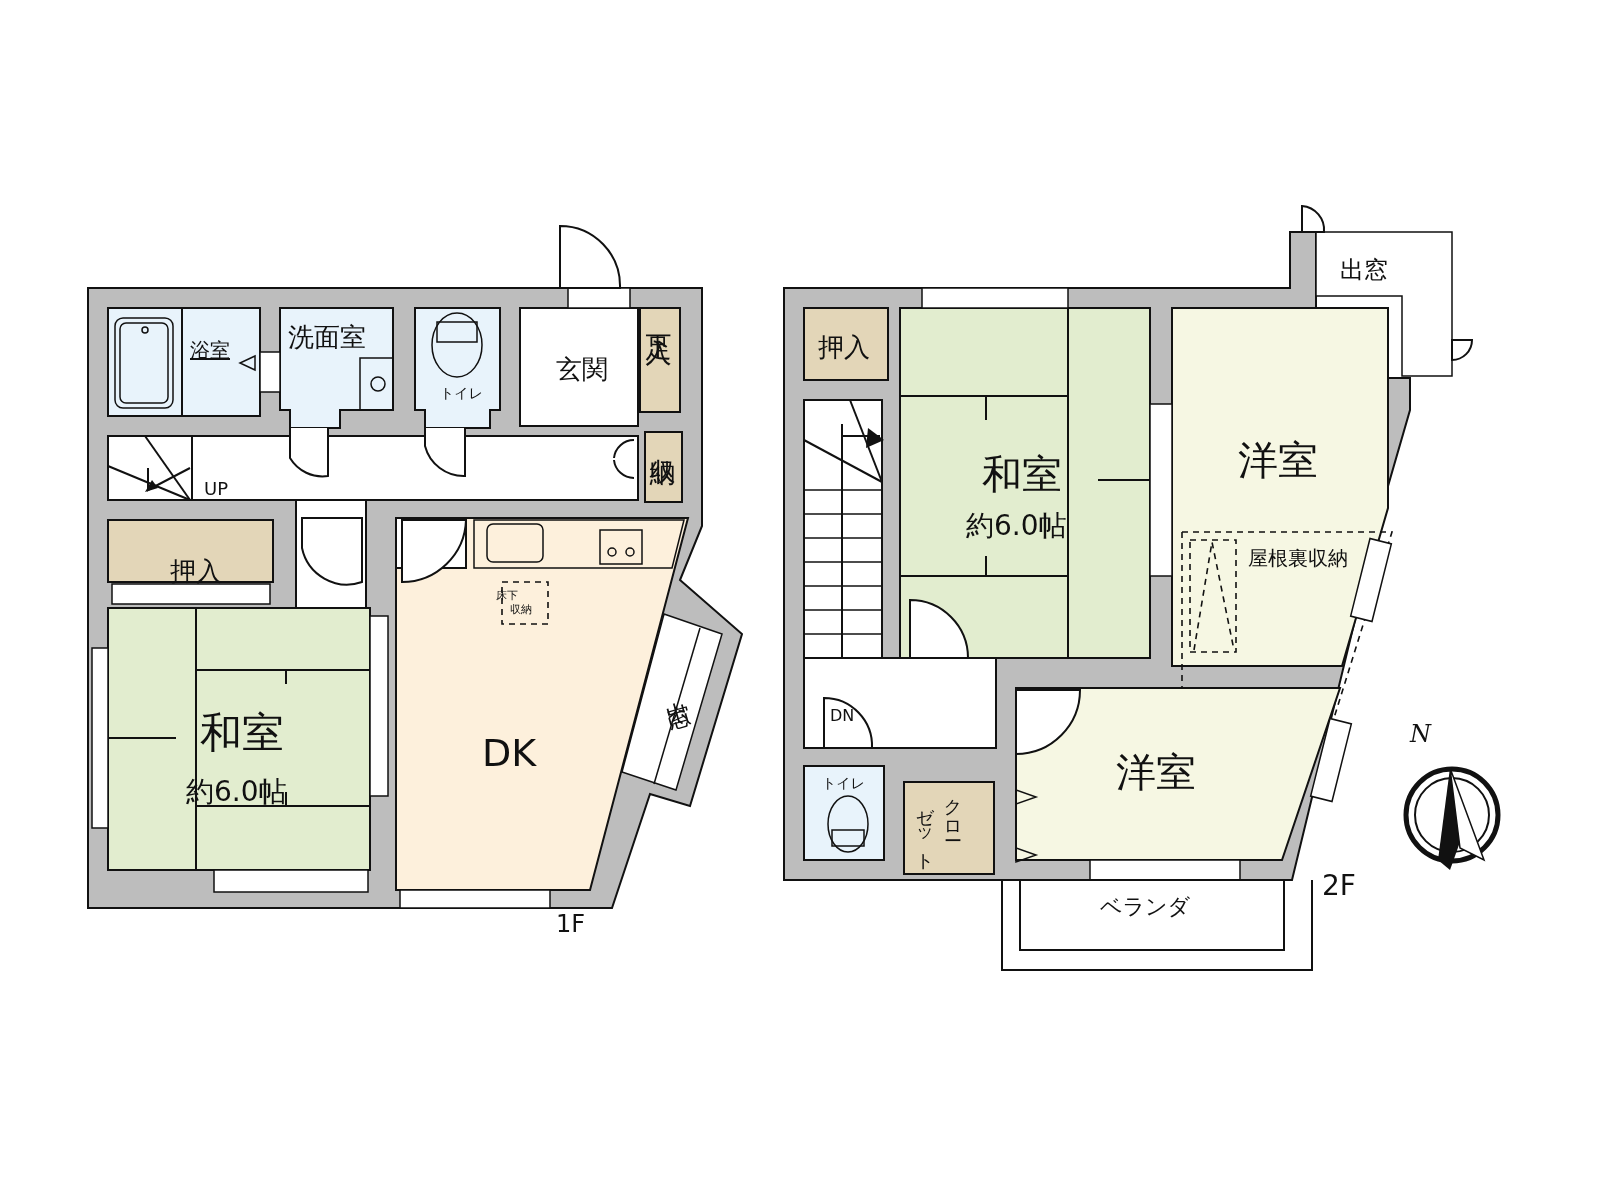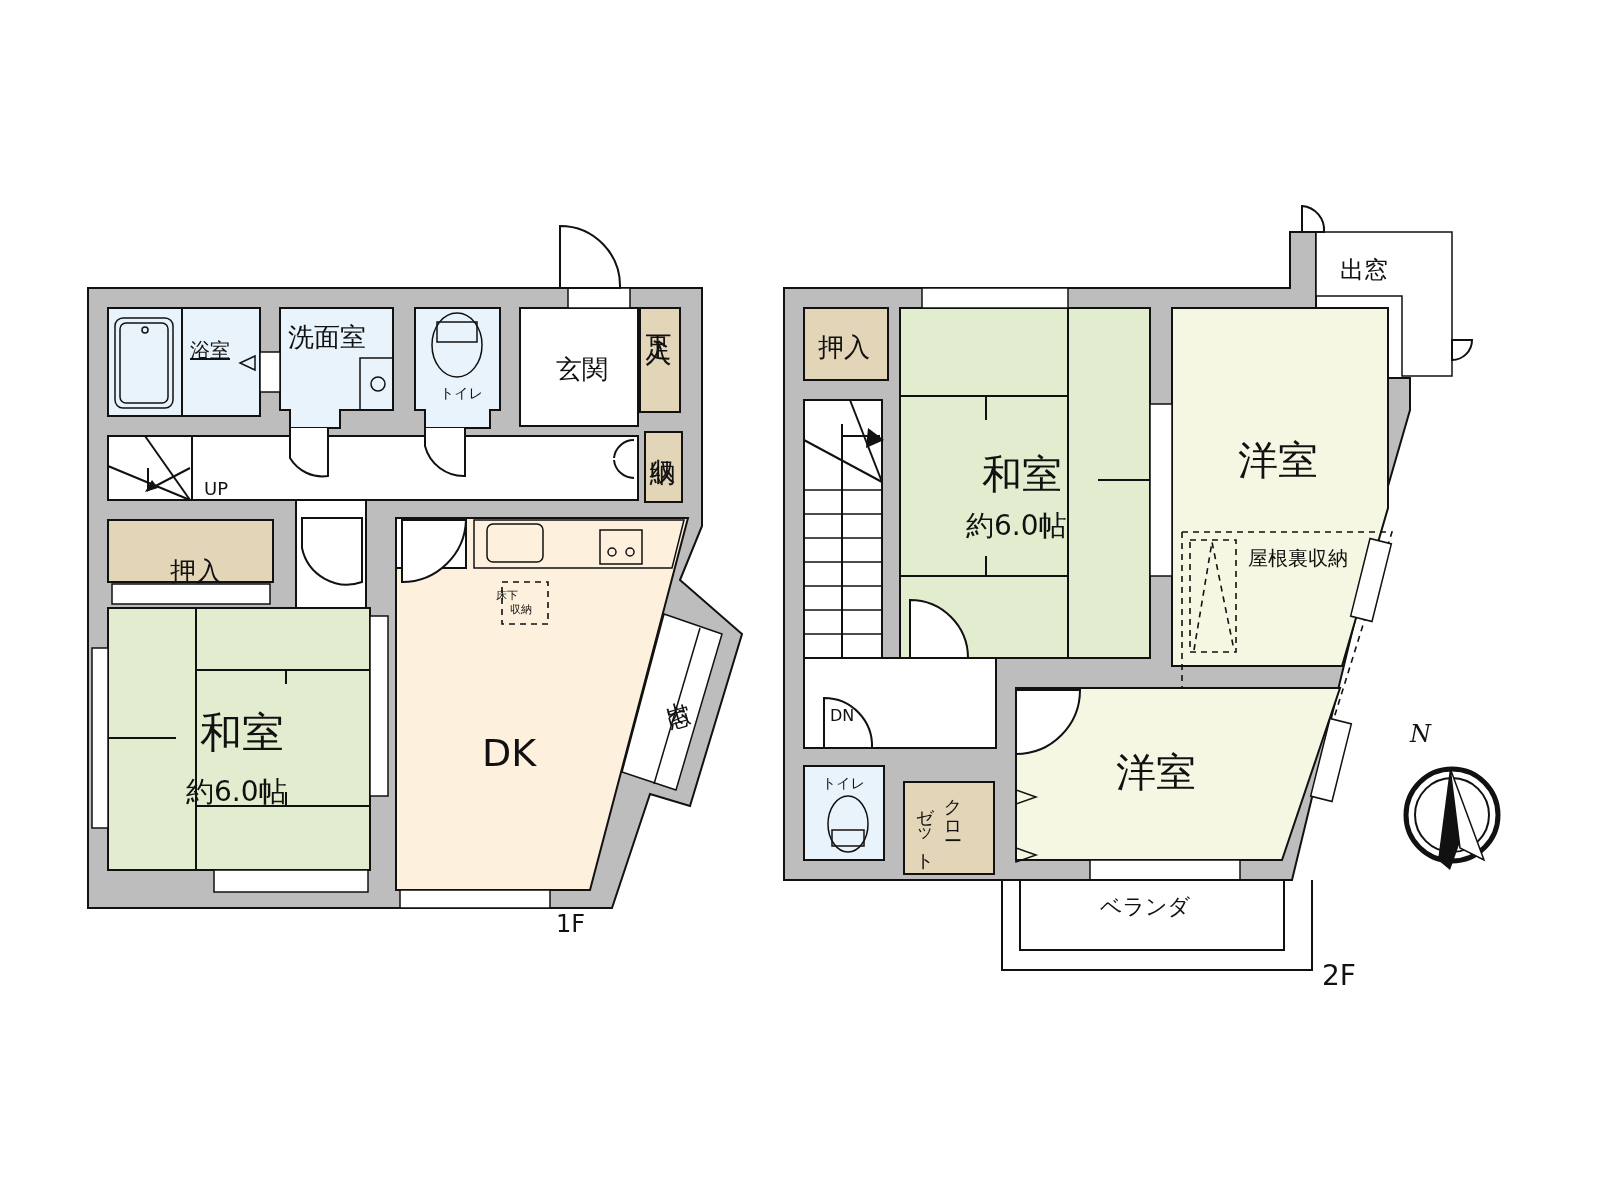--- a/index.html
+++ b/index.html
@@ -190,15 +190,15 @@
 <div class="lbl" style="left:966px;top:512px;font-size:28px;">約6.0帖</div>
 <div class="lbl" style="left:1238px;top:440px;font-size:40px;">洋室</div>
 <div class="lbl" style="left:1248px;top:548px;font-size:20px;">屋根裏収納</div>
 <div class="lbl" style="left:1340px;top:258px;font-size:24px;">出窓</div>
 <div class="lbl" style="left:830px;top:672px;font-size:16px;margin-top:36px;">DN</div>
 <div class="lbl" style="left:822px;top:776px;font-size:14px;">トイレ</div>
 <div class="lbl v" style="left:916px;top:796px;font-size:18px;">ゼット</div>
 <div class="lbl v" style="left:944px;top:786px;font-size:18px;">クロー</div>
 <div class="lbl" style="left:1116px;top:752px;font-size:40px;">洋室</div>
 <div class="lbl" style="left:1100px;top:896px;font-size:22px;">ベランダ</div>
-<div class="lbl" style="left:1322px;top:962px;font-size:28px;">2F</div>
+<div class="lbl" style="left:1322px;top:872px;font-size:28px;">2F</div>
 
 <div class="lbl" style="left:1410px;top:722px;font-size:24px;font-family:'DejaVu Serif','Liberation Serif',serif;font-style:italic;">N</div>
 
 </body></html>

